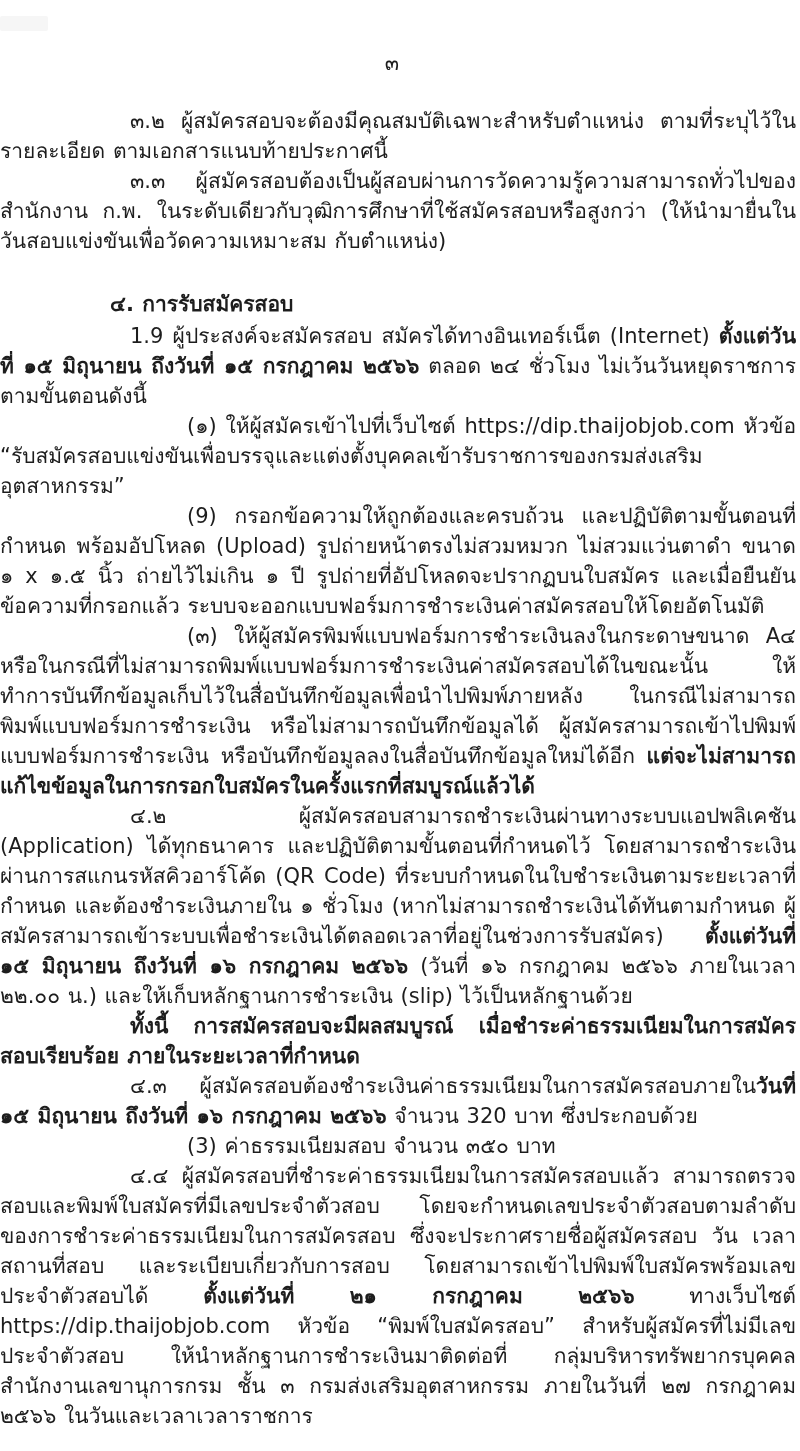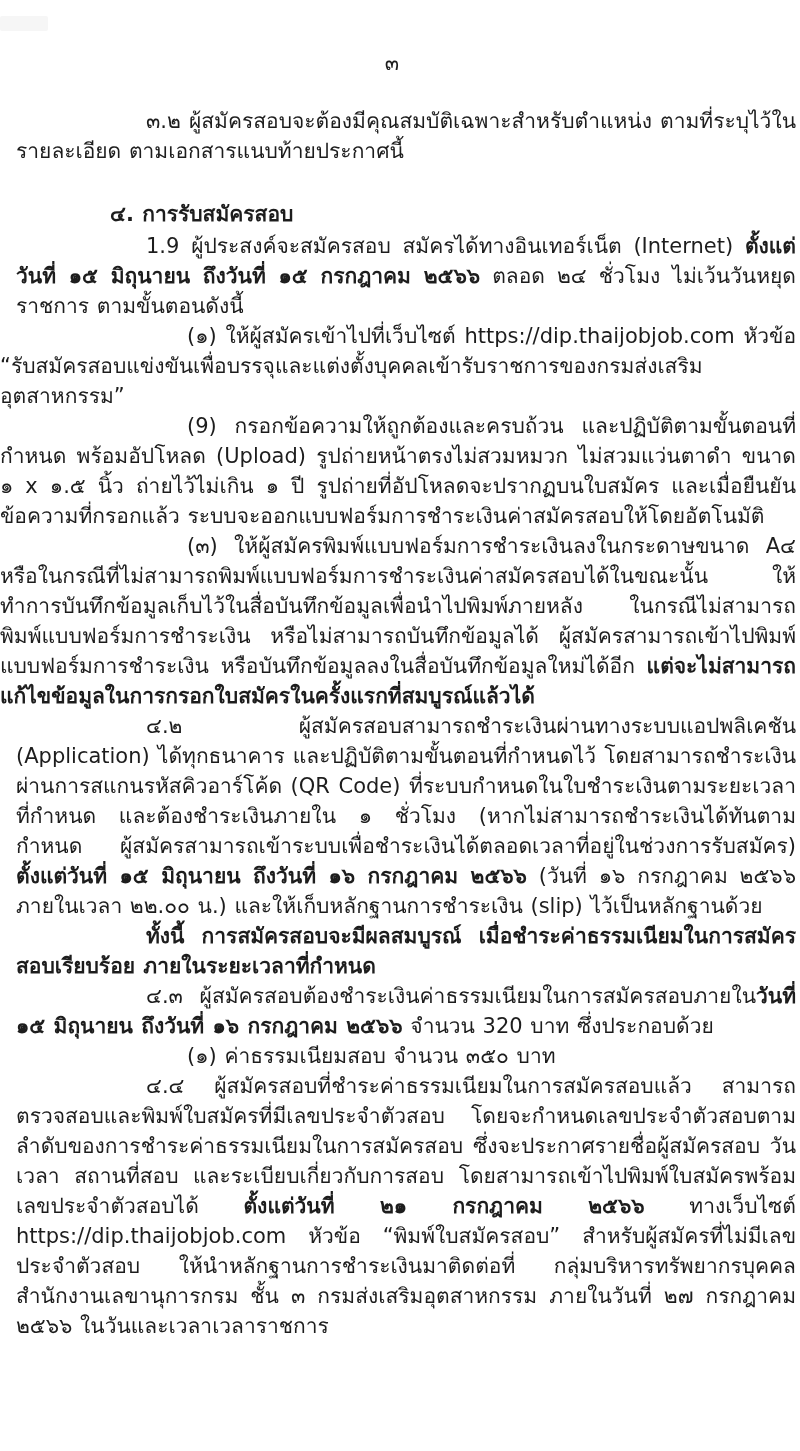--- a/index.html
+++ b/index.html
@@ -40,37 +40,38 @@
     width: 796px;
   }
   .doc-body p {
     margin: 0;
     font-size: 21px;
     line-height: 30px;
     text-align: justify;
     text-justify: inter-word;
     word-spacing: 1px;
   }
-  .doc-body p.paragraph { text-indent: 130px; padding-left: 16px; }
+  .doc-body p.paragraph { text-indent: 130px; }
   .doc-body p.item      { text-indent: 187px; }
   .doc-body p.heading   { text-indent: 110px; font-weight: 700; margin-top: 33px; margin-bottom: 2px; }
   .bold { font-weight: 700; margin-top: 44px; }
 </style>
 </head>
 <body>
 
 <div class="scan-artifact"></div>
 
 <div class="page-number">๓</div>
 
 <main class="doc-body">
     <p class="paragraph"><span>๓.๒ ผู้สมัครสอบจะต้องมีคุณสมบัติเฉพาะสำหรับตำแหน่ง ตามที่ระบุไว้ในรายละเอียด ตามเอกสารแนบท้ายประกาศนี้</span></p>
+    <p class="paragraph"><span>๓.๓ ผู้สมัครสอบต้องเป็นผู้สอบผ่านการวัดความรู้ความสามารถทั่วไปของสำนักงาน ก.พ. ในระดับเดียวกับวุฒิการศึกษาที่ใช้สมัครสอบหรือสูงกว่า (ให้นำมายื่นในวันสอบแข่งขันเพื่อวัดความเหมาะสม กับตำแหน่ง)</span></p>
     <p class="heading"><span class="bold">๔. การรับสมัครสอบ</span></p>
     <p class="paragraph"><span>1.9 ผู้ประสงค์จะสมัครสอบ สมัครได้ทางอินเทอร์เน็ต (Internet) </span><span class="bold">ตั้งแต่วันที่ ๑๕ มิถุนายน ถึงวันที่ ๑๕ กรกฎาคม ๒๕๖๖</span><span> ตลอด ๒๔ ชั่วโมง ไม่เว้นวันหยุดราชการ ตามขั้นตอนดังนี้</span></p>
     <p class="item"><span>(๑) ให้ผู้สมัครเข้าไปที่เว็บไซต์ https://dip.thaijobjob.com หัวข้อ “รับสมัครสอบแข่งขันเพื่อบรรจุและแต่งตั้งบุคคลเข้ารับราชการของกรมส่งเสริมอุตสาหกรรม”</span></p>
     <p class="item"><span>(9) กรอกข้อความให้ถูกต้องและครบถ้วน และปฏิบัติตามขั้นตอนที่กำหนด พร้อมอัปโหลด (Upload) รูปถ่ายหน้าตรงไม่สวมหมวก ไม่สวมแว่นตาดำ ขนาด ๑ x ๑.๕ นิ้ว ถ่ายไว้ไม่เกิน ๑ ปี รูปถ่ายที่อัปโหลดจะปรากฏบนใบสมัคร และเมื่อยืนยันข้อความที่กรอกแล้ว ระบบจะออกแบบฟอร์มการชำระเงินค่าสมัครสอบให้โดยอัตโนมัติ</span></p>
     <p class="item"><span>(๓) ให้ผู้สมัครพิมพ์แบบฟอร์มการชำระเงินลงในกระดาษขนาด A๔ หรือในกรณีที่ไม่สามารถพิมพ์แบบฟอร์มการชำระเงินค่าสมัครสอบได้ในขณะนั้น ให้ทำการบันทึกข้อมูลเก็บไว้ในสื่อบันทึกข้อมูลเพื่อนำไปพิมพ์ภายหลัง ในกรณีไม่สามารถพิมพ์แบบฟอร์มการชำระเงิน หรือไม่สามารถบันทึกข้อมูลได้ ผู้สมัครสามารถเข้าไปพิมพ์แบบฟอร์มการชำระเงิน หรือบันทึกข้อมูลลงในสื่อบันทึกข้อมูลใหม่ได้อีก </span><span class="bold">แต่จะไม่สามารถแก้ไขข้อมูลในการกรอกใบสมัครในครั้งแรกที่สมบูรณ์แล้วได้</span></p>
     <p class="paragraph"><span>๔.๒ ผู้สมัครสอบสามารถชำระเงินผ่านทางระบบแอปพลิเคชัน (Application) ได้ทุกธนาคาร และปฏิบัติตามขั้นตอนที่กำหนดไว้ โดยสามารถชำระเงินผ่านการสแกนรหัสคิวอาร์โค้ด (QR Code) ที่ระบบกำหนดในใบชำระเงินตามระยะเวลาที่กำหนด และต้องชำระเงินภายใน ๑ ชั่วโมง (หากไม่สามารถชำระเงินได้ทันตามกำหนด ผู้สมัครสามารถเข้าระบบเพื่อชำระเงินได้ตลอดเวลาที่อยู่ในช่วงการรับสมัคร) </span><span class="bold">ตั้งแต่วันที่ ๑๕ มิถุนายน ถึงวันที่ ๑๖ กรกฎาคม ๒๕๖๖</span><span> (วันที่ ๑๖ กรกฎาคม ๒๕๖๖ ภายในเวลา ๒๒.๐๐ น.) และให้เก็บหลักฐานการชำระเงิน (slip) ไว้เป็นหลักฐานด้วย</span></p>
     <p class="paragraph"><span class="bold">ทั้งนี้ การสมัครสอบจะมีผลสมบูรณ์ เมื่อชำระค่าธรรมเนียมในการสมัครสอบเรียบร้อย ภายในระยะเวลาที่กำหนด</span></p>
     <p class="paragraph"><span>๔.๓ ผู้สมัครสอบต้องชำระเงินค่าธรรมเนียมในการสมัครสอบภายใน</span><span class="bold">วันที่ ๑๕ มิถุนายน ถึงวันที่ ๑๖ กรกฎาคม ๒๕๖๖</span><span> จำนวน 320 บาท ซึ่งประกอบด้วย</span></p>
-    <p class="item"><span>(๑) ค่าธรรมเนียมสอบ จำนวน ๓๕๐ บาท</span></p>
+    <p class="item"><span>(3) ค่าธรรมเนียมสอบ จำนวน ๓๕๐ บาท</span></p>
     <p class="paragraph"><span>๔.๔ ผู้สมัครสอบที่ชำระค่าธรรมเนียมในการสมัครสอบแล้ว สามารถตรวจสอบและพิมพ์ใบสมัครที่มีเลขประจำตัวสอบ โดยจะกำหนดเลขประจำตัวสอบตามลำดับของการชำระค่าธรรมเนียมในการสมัครสอบ ซึ่งจะประกาศรายชื่อผู้สมัครสอบ วัน เวลา สถานที่สอบ และระเบียบเกี่ยวกับการสอบ โดยสามารถเข้าไปพิมพ์ใบสมัครพร้อมเลขประจำตัวสอบได้ </span><span class="bold">ตั้งแต่วันที่ ๒๑ กรกฎาคม ๒๕๖๖</span><span> ทางเว็บไซต์ https://dip.thaijobjob.com หัวข้อ “พิมพ์ใบสมัครสอบ” สำหรับผู้สมัครที่ไม่มีเลขประจำตัวสอบ ให้นำหลักฐานการชำระเงินมาติดต่อที่ กลุ่มบริหารทรัพยากรบุคคล สำนักงานเลขานุการกรม ชั้น ๓ กรมส่งเสริมอุตสาหกรรม ภายในวันที่ ๒๗ กรกฎาคม ๒๕๖๖ ในวันและเวลาเวลาราชการ</span></p>
   </main>
 
 </body></html>

